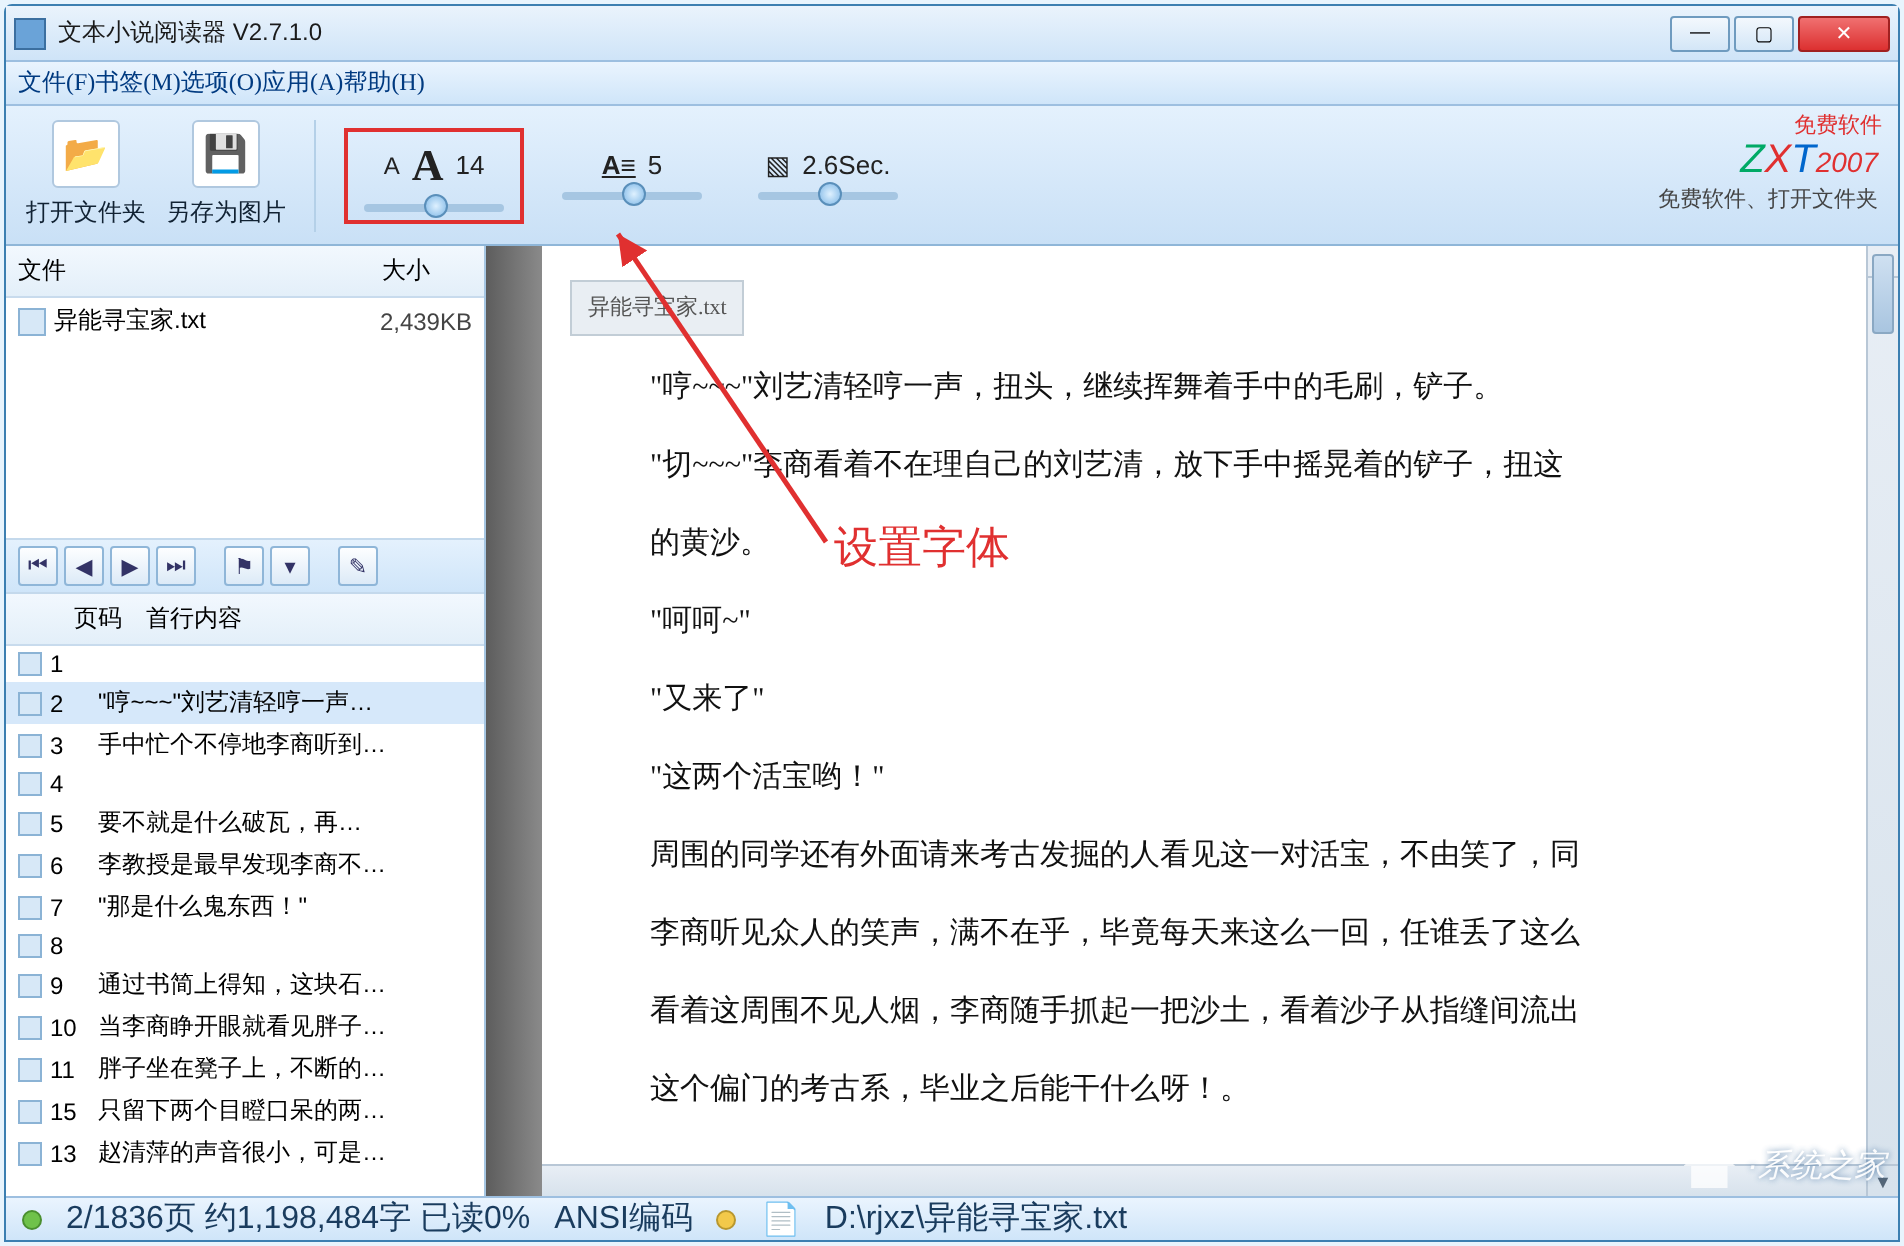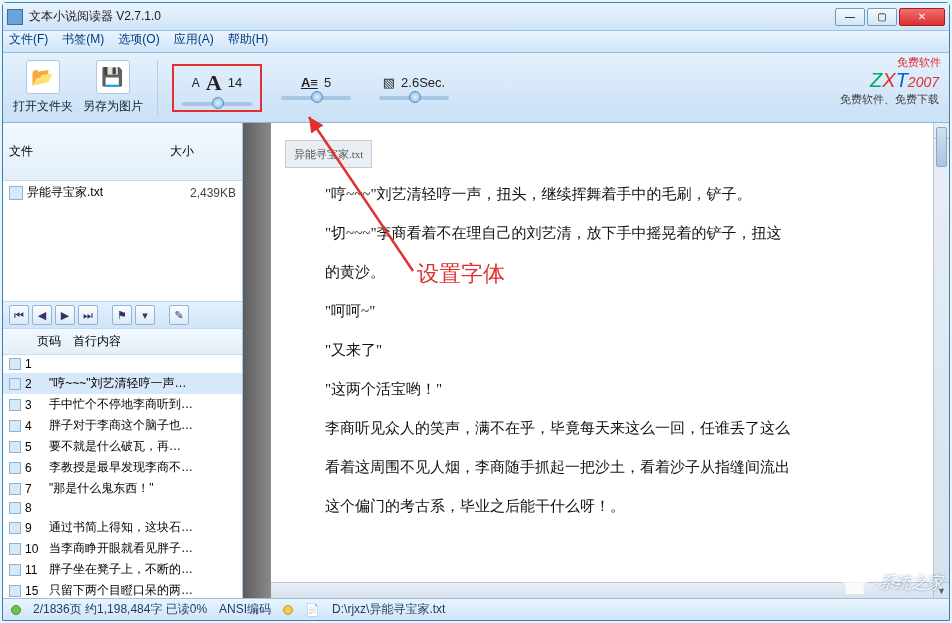--- a/index.html
+++ b/index.html
@@ -44,25 +44,26 @@
   border: 1px solid #6f9bbf;
   border-radius: 2px;
   display: flex; align-items: center; justify-content: center;
   background: linear-gradient(#f3f8fd, #d3e6f7);
   font-size: 10px;
 }
 .winbtn.close { width: 46px; background: linear-gradient(#f07070, #dc3030); color:#fff; border-color:#a02020;}
 .menubar {
   height: 22px;
   display: flex;
+  align-items: center;
   padding: 0 6px;
-  gap: 14px;
   background: linear-gradient(#eaf4fe, #cfe5f9);
   border-bottom: 1px solid #9dbfe0;
   color: #003a80;
+  font-family: Liberation Serif, serif;
 }
 .menubar span { cursor: default; }
 .toolbar {
   height: 70px;
   display: flex;
   align-items: center;
   padding: 4px 10px;
   background: linear-gradient(#e4f1fd, #c9e0f6);
   border-bottom: 1px solid #8fb6d8;
   gap: 10px;
@@ -106,25 +107,25 @@
 .brand .zxt .t { color:#06c; } .brand .yr { color:#e03030; font-size:14px;}
 .brand a { color:#e03030; text-decoration:none; position:absolute; top:2px; right:8px; font-size:11px;}
 .mainarea {
   flex:1; display:flex; background:#fff; overflow:hidden;
 }
 .leftpanel {
   width: 240px; border-right:1px solid #a6c6e2;
   display:flex; flex-direction:column; background:#fbfdff;
 }
 .filelist-header {
-  display:flex; padding:20px 6px; border-bottom:1px solid #c8dbed;
+  display:flex; padding:4px 6px; border-bottom:1px solid #c8dbed;
   background:linear-gradient(#f2f8fe,#e3eff9); font-size:12px;
 }
 .filelist-header .c1 { flex:1; }
-.filelist-header .c2 { width: 66px; text-align:left;}
+.filelist-header .c2 { width: 66px; text-align:center;}
 .filelist {
   height: 120px; overflow:auto; background:#fff;
 }
 .filelist .row { display:flex; padding:3px 6px; align-items:center; }
 .filelist .row .ficon { width:14px;height:14px;background:#d7e8f7;border:1px solid #8bb3d5;margin-right:4px;}
 .filelist .row .fname { flex:1; overflow:hidden; text-overflow:ellipsis; white-space:nowrap;}
 .filelist .row .fsize { width:66px; text-align:right; color:#444;}
 .navbar {
   height:28px; display:flex; align-items:center; gap:3px;
   padding:0 6px; background:linear-gradient(#e4f1fd,#cfe5f9);
@@ -178,21 +179,21 @@
   display:flex;align-items:center;justify-content:center;font-size:9px;color:#567;}
 .vscroll .arrow.up { top:0; border-bottom:1px solid #b8c7d6;}
 .vscroll .arrow.down { bottom:0; border-top:1px solid #b8c7d6;}
 .hscroll {
   position:absolute; left:28px; right:16px; bottom:0; height:16px;
   background:linear-gradient(#e8eef5,#d7e2ec); border-top:1px solid #b8c7d6;
 }
 .statusbar {
   height:22px; display:flex; align-items:center; gap:12px; padding:0 8px;
   background:linear-gradient(#eaf4fe,#cfe5f9); border-top:1px solid #9dbfe0;
-  font-size:12px; color:#1a3c5e;
+  font-size:16px; color:#1a3c5e;
 }
 .statusbar .dot { width:10px;height:10px;border-radius:50%;background:#6fc24a;border:1px solid #4a8f2f;}
 .statusbar .ydot { width:10px;height:10px;border-radius:50%;background:#f3c94a;border:1px solid #b8972f;}
 .annot-arrow {
   position:absolute; pointer-events:none;
 }
 .annot-text {
   position:absolute; color:#e03030; font-size:22px; font-family: SimSun, serif;
   pointer-events:none;
 }
@@ -267,21 +268,21 @@
         <span>2.6Sec.</span>
       </div>
       <div class="slider">
           <div class="knob"></div>
         </div>
     </div>
 
     <div class="brand">
       <a>免费软件</a>
       <div class="zxt"><span class="z">Z</span><span class="x">X</span><span class="t">T</span><span class="yr">2007</span></div>
-      <div>免费软件、免费下载</div>
+      <div>免费软件、打开文件夹</div>
     </div>
   </div>
 
   <div class="mainarea">
     <div class="leftpanel">
       <div class="filelist-header">
         <div class="c1">文件</div>
         <div class="c2">大小</div>
       </div>
       <div class="filelist" id="filelist">
@@ -319,21 +320,20 @@
             <span class="ctext">"哼~~~"刘艺清轻哼一声…</span>
           </div>
           <div class="row">
             <span class="cicon"></span>
             <span class="cnum">3</span>
             <span class="ctext">手中忙个不停地李商听到…</span>
           </div>
           <div class="row">
             <span class="cicon"></span>
             <span class="cnum">4</span>
-            <span class="ctext">胖子对于李商这个脑子也…</span>
           </div>
           <div class="row">
             <span class="cicon"></span>
             <span class="cnum">5</span>
             <span class="ctext">要不就是什么破瓦，再…</span>
           </div>
           <div class="row">
             <span class="cicon"></span>
             <span class="cnum">6</span>
             <span class="ctext">李教授是最早发现李商不…</span>
@@ -373,21 +373,21 @@
             <span class="ctext">赵清萍的声音很小，可是…</span>
           </div>
           <div class="row"></div>
         </div>
     </div>
 
     <div class="reader">
       <div class="gutter"></div>
       <div class="page" id="readerpage">
         <span class="tabname">异能寻宝家.txt</span>
-      <p>"哼~~~"刘艺清轻哼一声，扭头，继续挥舞着手中的毛刷，铲子。</p><p>"切~~~"李商看着不在理自己的刘艺清，放下手中摇晃着的铲子，扭这</p><p>的黄沙。</p><p>"呵呵~"</p><p>"又来了"</p><p>"这两个活宝哟！"</p><p>李商听见众人的笑声，满不在乎，毕竟每天来这么一回，任谁丢了这么</p><p>看着这周围不见人烟，李商随手抓起一把沙土，看着沙子从指缝间流出</p><p>这个偏门的考古系，毕业之后能干什么呀！。</p></div>
+      <p>"哼~~~"刘艺清轻哼一声，扭头，继续挥舞着手中的毛刷，铲子。</p><p>"切~~~"李商看着不在理自己的刘艺清，放下手中摇晃着的铲子，扭这</p><p>的黄沙。</p><p>"呵呵~"</p><p>"又来了"</p><p>"这两个活宝哟！"</p><p>周围的同学还有外面请来考古发掘的人看见这一对活宝，不由笑了，同</p><p>李商听见众人的笑声，满不在乎，毕竟每天来这么一回，任谁丢了这么</p><p>看着这周围不见人烟，李商随手抓起一把沙土，看着沙子从指缝间流出</p><p>这个偏门的考古系，毕业之后能干什么呀！。</p></div>
       <div class="vscroll">
         <div class="arrow up">▲</div>
         <div class="thumb"></div>
         <div class="arrow down">▼</div>
       </div>
       <div class="hscroll"></div>
     </div>
   </div>
 
   <div class="statusbar">

